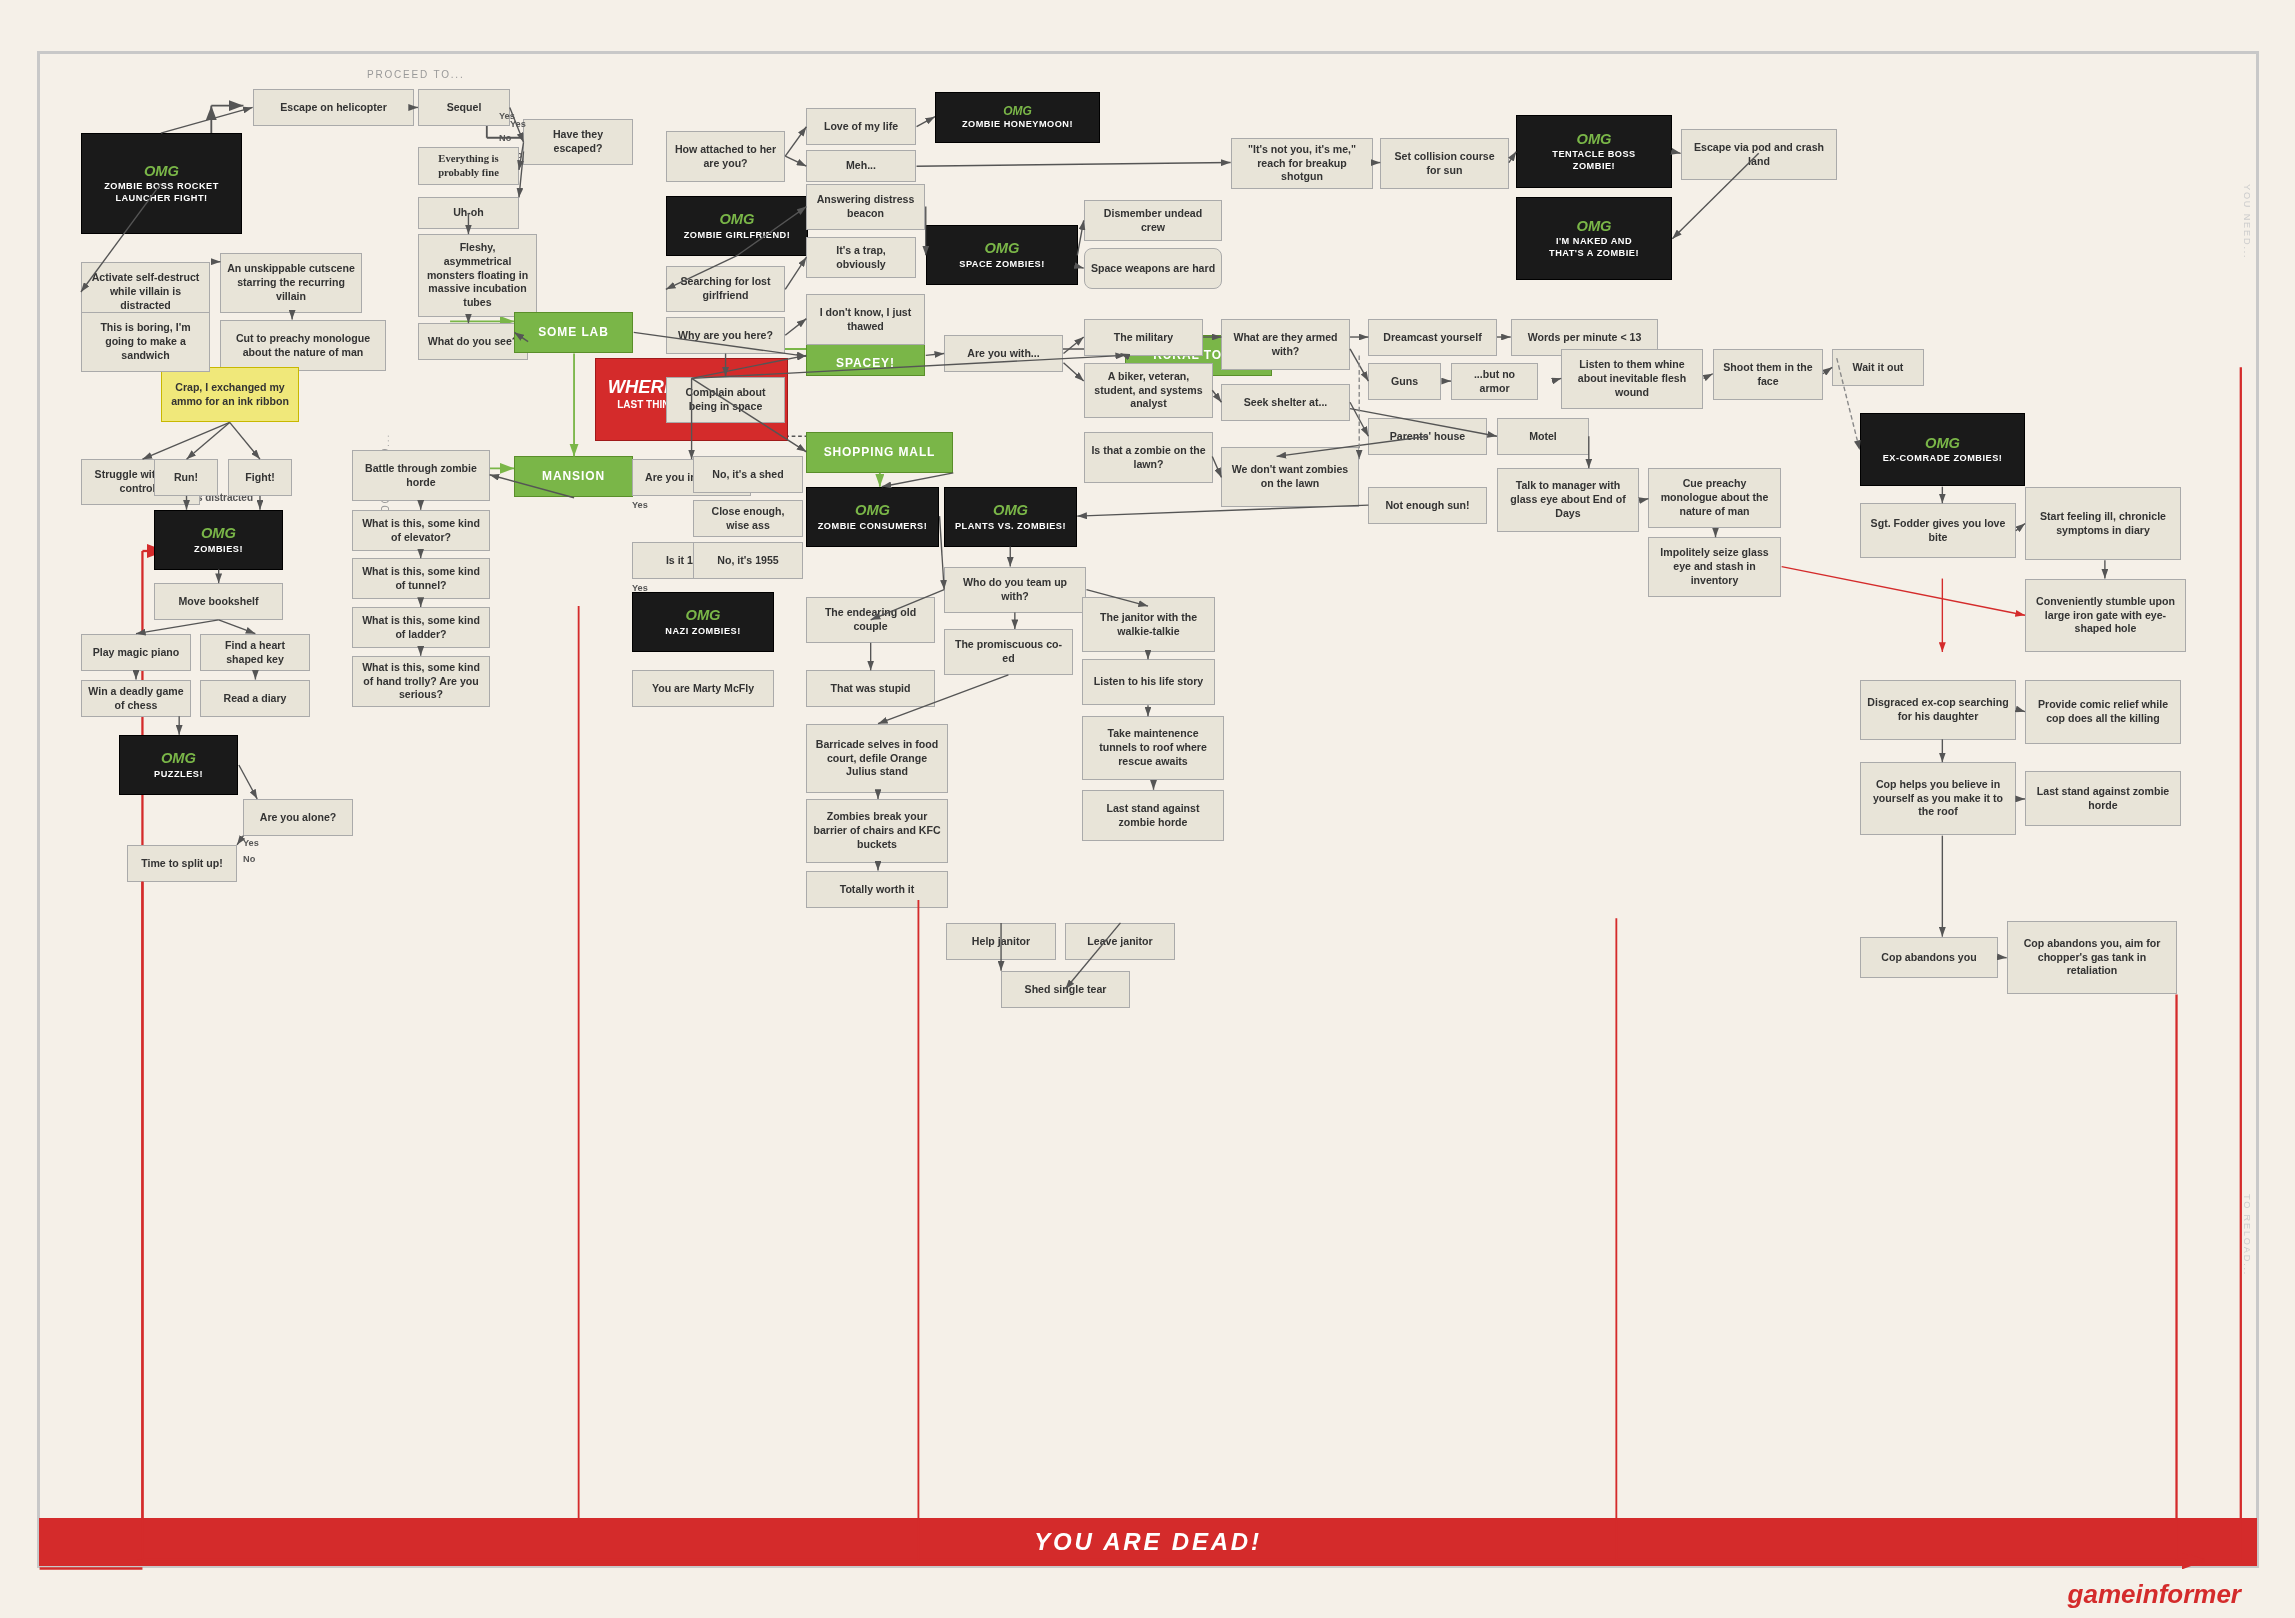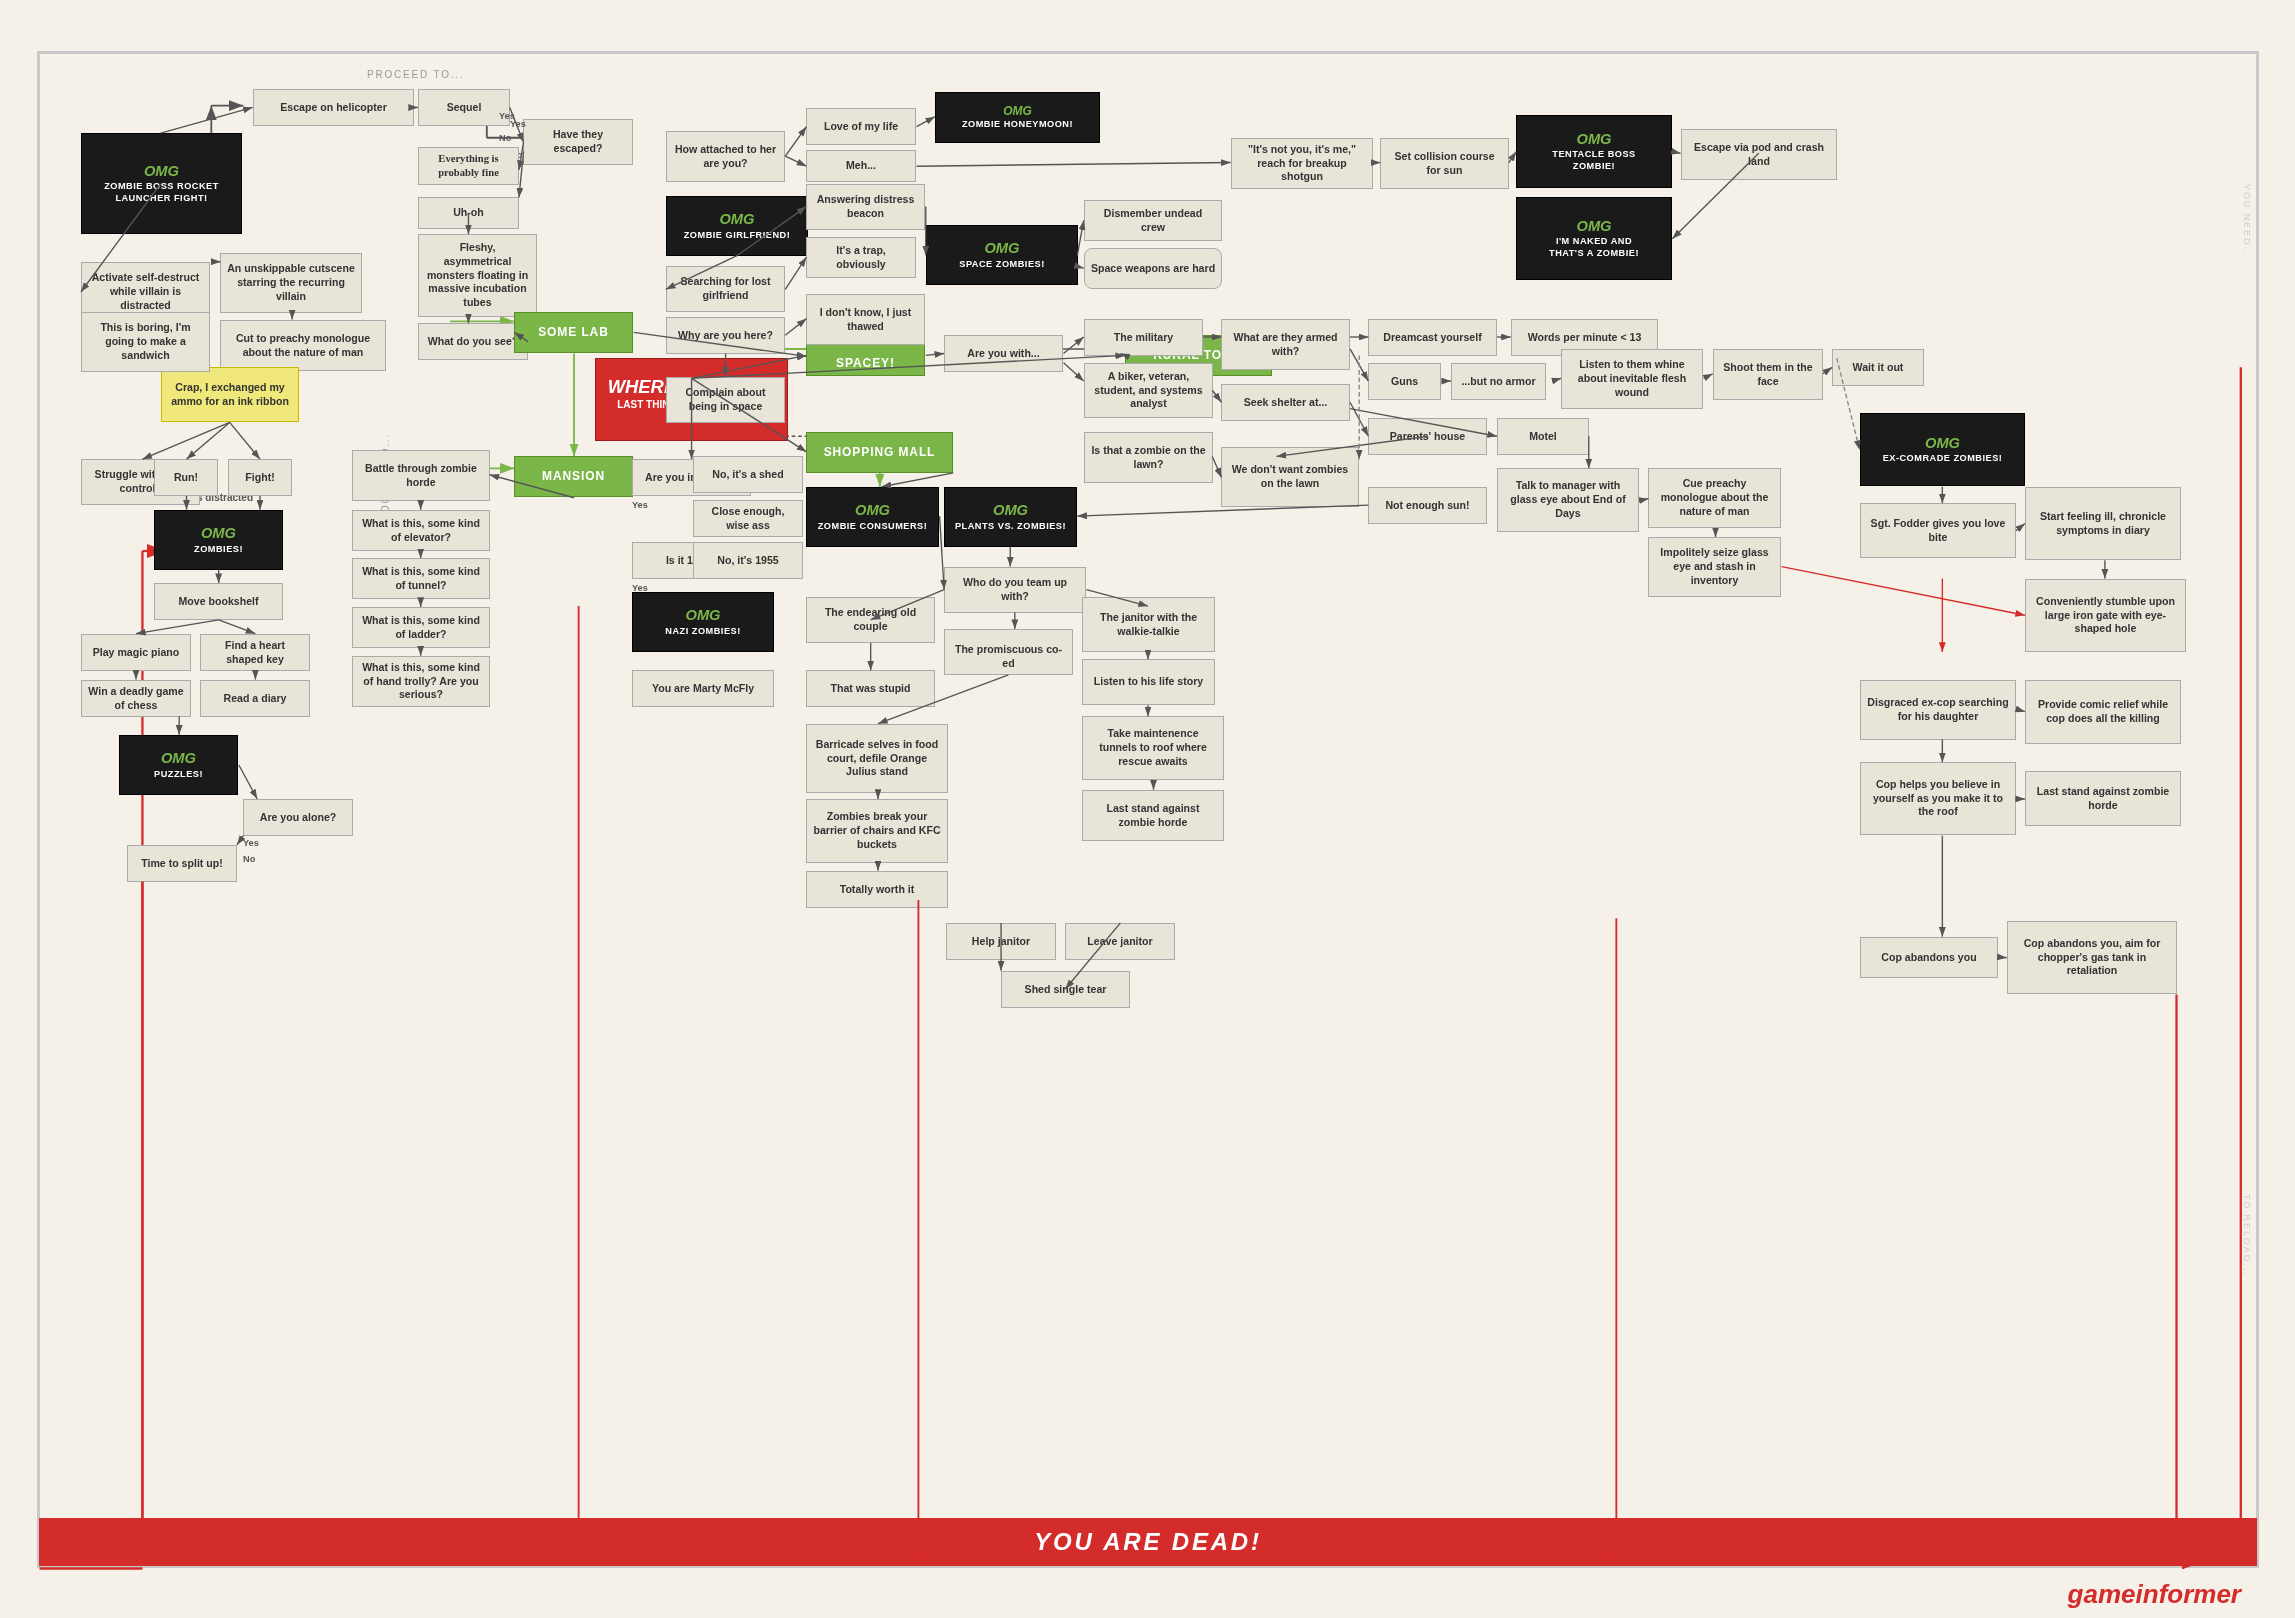--- a/index.html
+++ b/index.html
@@ -553,21 +553,21 @@
   </div>
 
   <div class="box box-light" style="left:1511px; top:319px; width:147px; height:37px;">
     <span>Words per minute &lt; 13</span>
   </div>
 
   <div class="box box-light" style="left:1368px; top:363px; width:73px; height:37px;">
     <span>Guns</span>
   </div>
 
-  <div class="box box-light" style="left:1451px; top:363px; width:95px; height:37px;">
+  <div class="box box-light" style="left:1451px; top:363px; width:87px; height:37px;">
     <span>...but no armor</span>
   </div>
 
   <div class="box box-light" style="left:1561px; top:349px; width:142px; height:60px;">
     <span>Listen to them whine about inevitable flesh wound</span>
   </div>
 
   <div class="box box-light" style="left:1713px; top:349px; width:110px; height:51px;">
     <span>Shoot them in the face</span>
   </div>
@@ -627,21 +627,21 @@
   </div>
 
   <div class="box box-light" style="left:944px; top:567px; width:142px; height:46px;">
     <span>Who do you team up with?</span>
   </div>
 
   <div class="box box-light" style="left:806px; top:597px; width:129px; height:46px;">
     <span>The endearing old couple</span>
   </div>
 
-  <div class="box box-light" style="left:944px; top:629px; width:129px; height:46px;align-items:flex-end;">
+  <div class="box box-light" style="left:944px; top:629px; width:129px; height:46px;">
     <span>The promiscuous co-ed</span>
   </div>
 
   <div class="box box-light" style="left:1082px; top:597px; width:133px; height:55px;">
     <span>The janitor with the walkie-talkie</span>
   </div>
 
   <div class="box box-light" style="left:806px; top:670px; width:129px; height:37px;">
     <span>That was stupid</span>
   </div>

